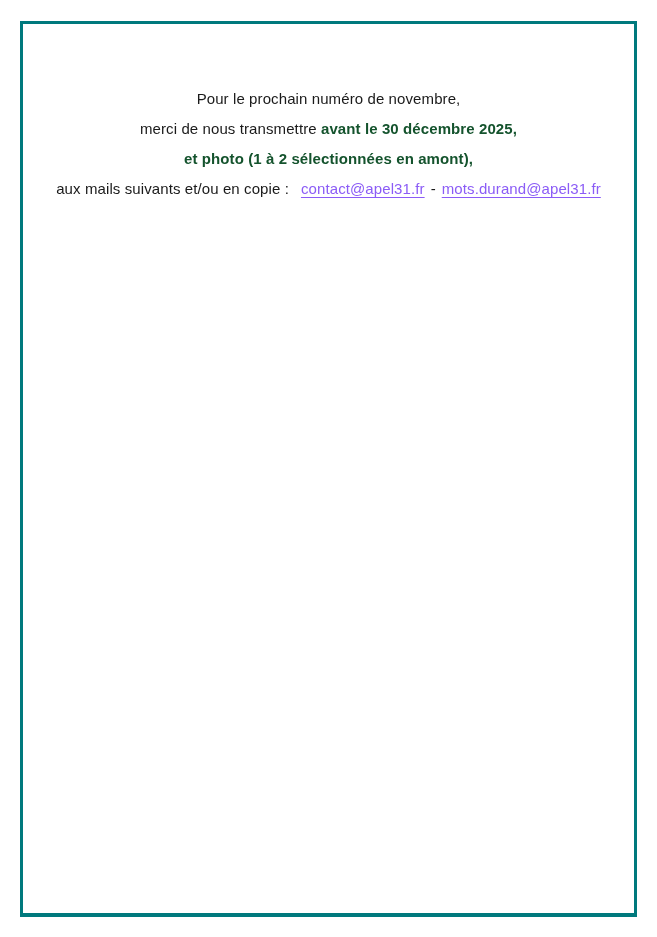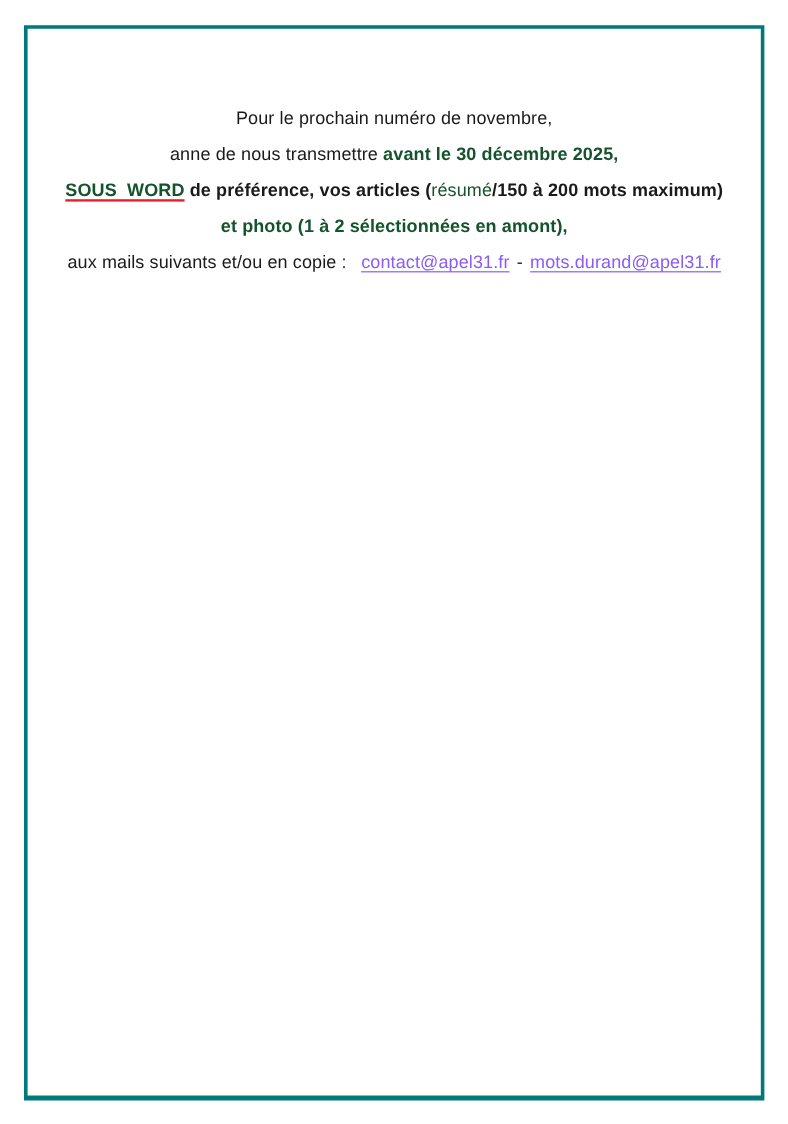--- a/index.html
+++ b/index.html
@@ -64,23 +64,22 @@
 </style>
 </head>
 <body>
 
 <div class="canvas">
   <div class="page-frame">
     <div class="content">
 
       <p class="line"><span>Pour le prochain numéro de novembre,</span></p>
 
-      <p class="line"><span>anne de nous transmettre </span><span class="red bold">avant le 30 décembre 2025,</span></p>
+      <p class="line"><span>merci de nous transmettre </span><span class="red bold">avant le 30 décembre 2025,</span></p>
 
-      <p class="line bold"><span class="red underline-red">SOUS&nbsp; WORD</span><span> de préférence, vos articles (</span><span class="red normal">résumé</span><span>/150 à 200 mots maximum)</span></p>
 
       <p class="line red bold"><span>et photo (1 à 2 sélectionnées en amont),</span></p>
 
       <p class="line"><span>aux mails suivants et/ou en copie :</span><a class="email-link first" href="#">contact@apel31.fr</a><span class="sep">-</span><a class="email-link" href="#">mots.durand@apel31.fr</a></p>
 
     </div>
   </div>
 </div>
 
 </body></html>

